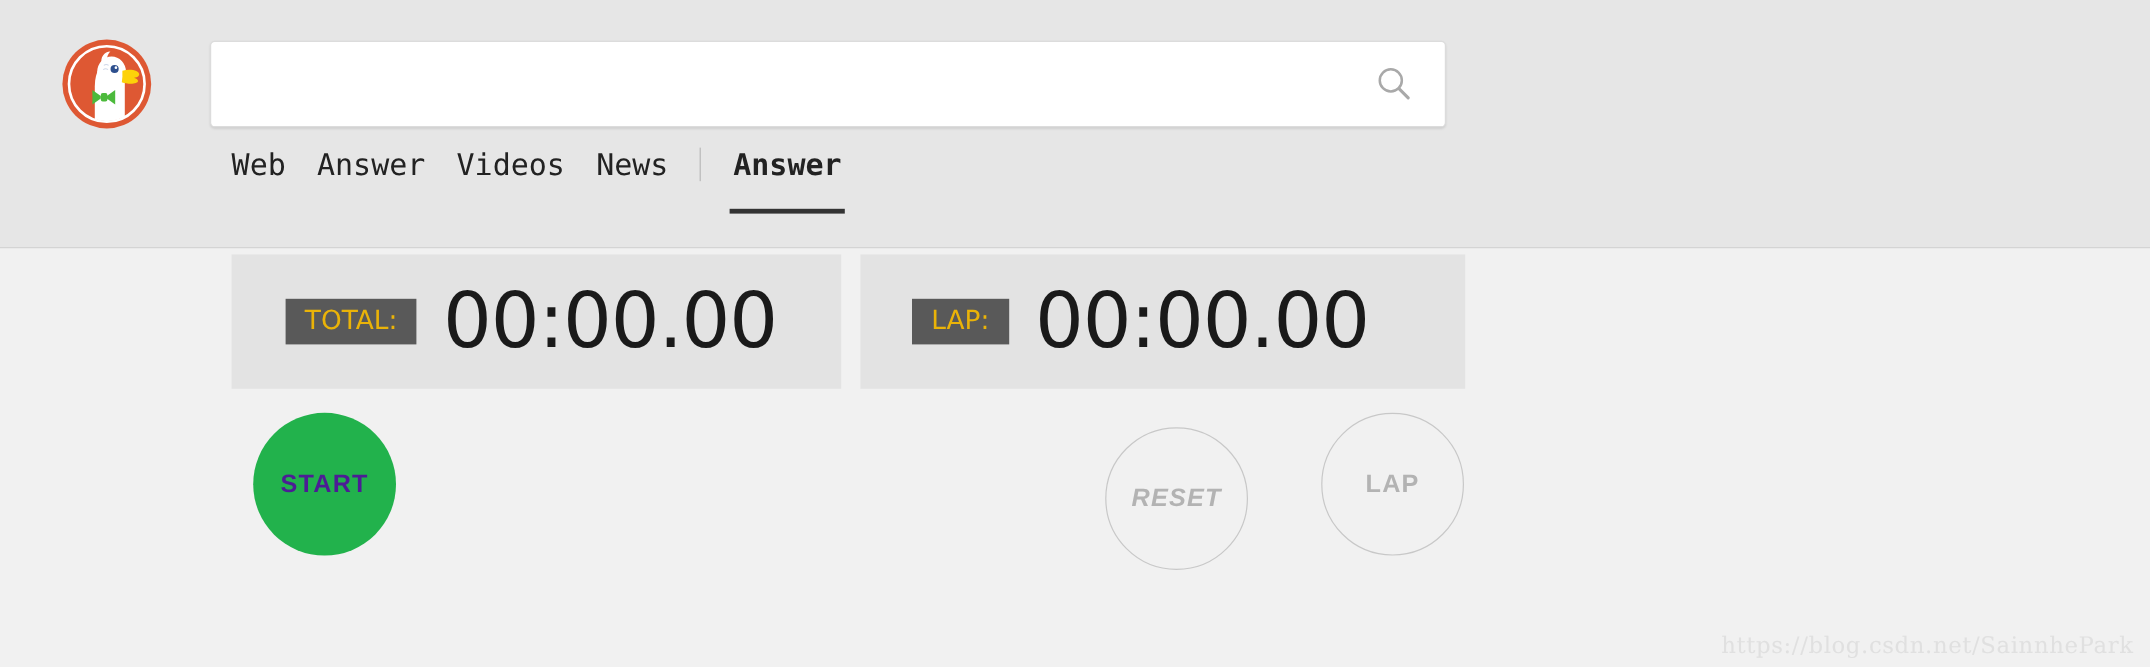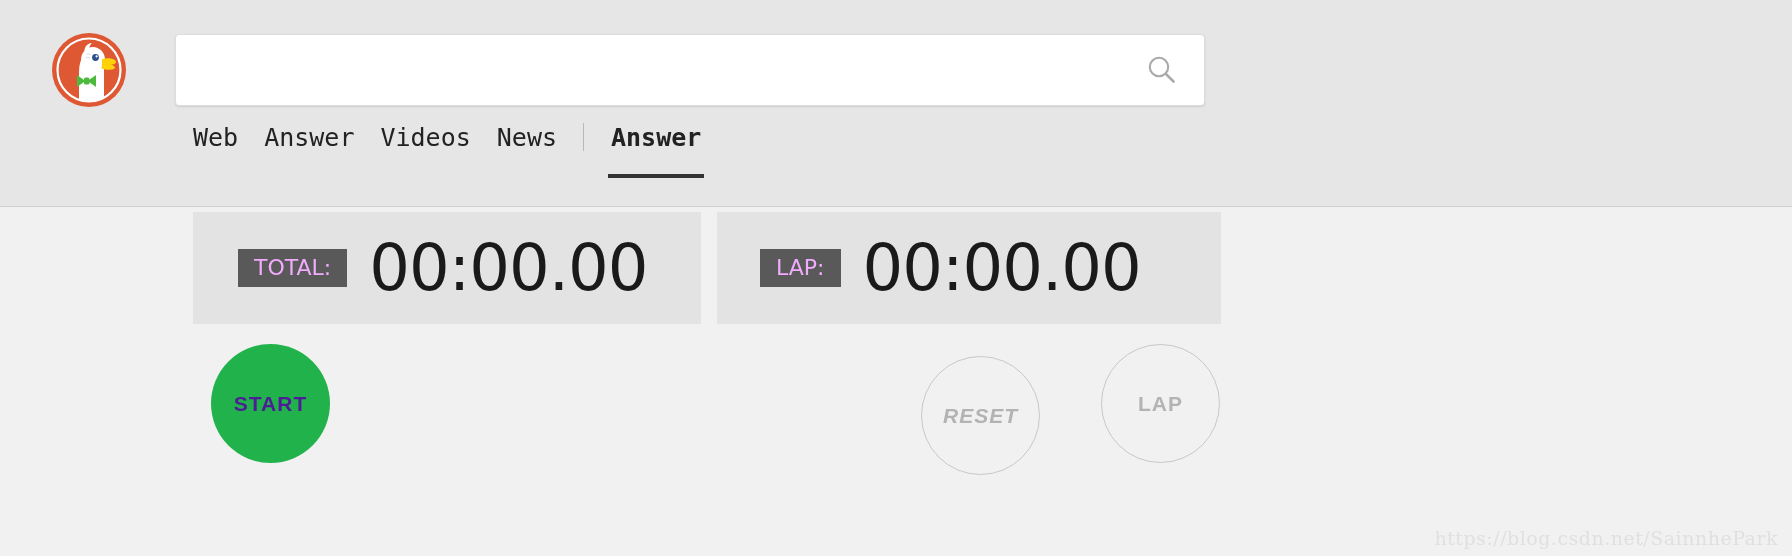--- a/index.html
+++ b/index.html
@@ -126,21 +126,21 @@
     background: #e3e3e3;
     display: flex;
     align-items: center;
     box-sizing: border-box;
   }
   .panel-total { width: 508px; padding-left: 45px; }
   .panel-lap   { width: 504px; padding-left: 43px; margin-left: 16px; }
 
   .badge {
     background: #595959;
-    color: #f0abfc;
+    color: #eab308;
     font-family: "DejaVu Sans", sans-serif;
     font-size: 22px;
     padding: 8px 16px;
     line-height: 1;
     white-space: nowrap;
   }
   .time {
     font-family: "DejaVu Sans", sans-serif;
     font-size: 64px;
     color: #1a1a1a;

